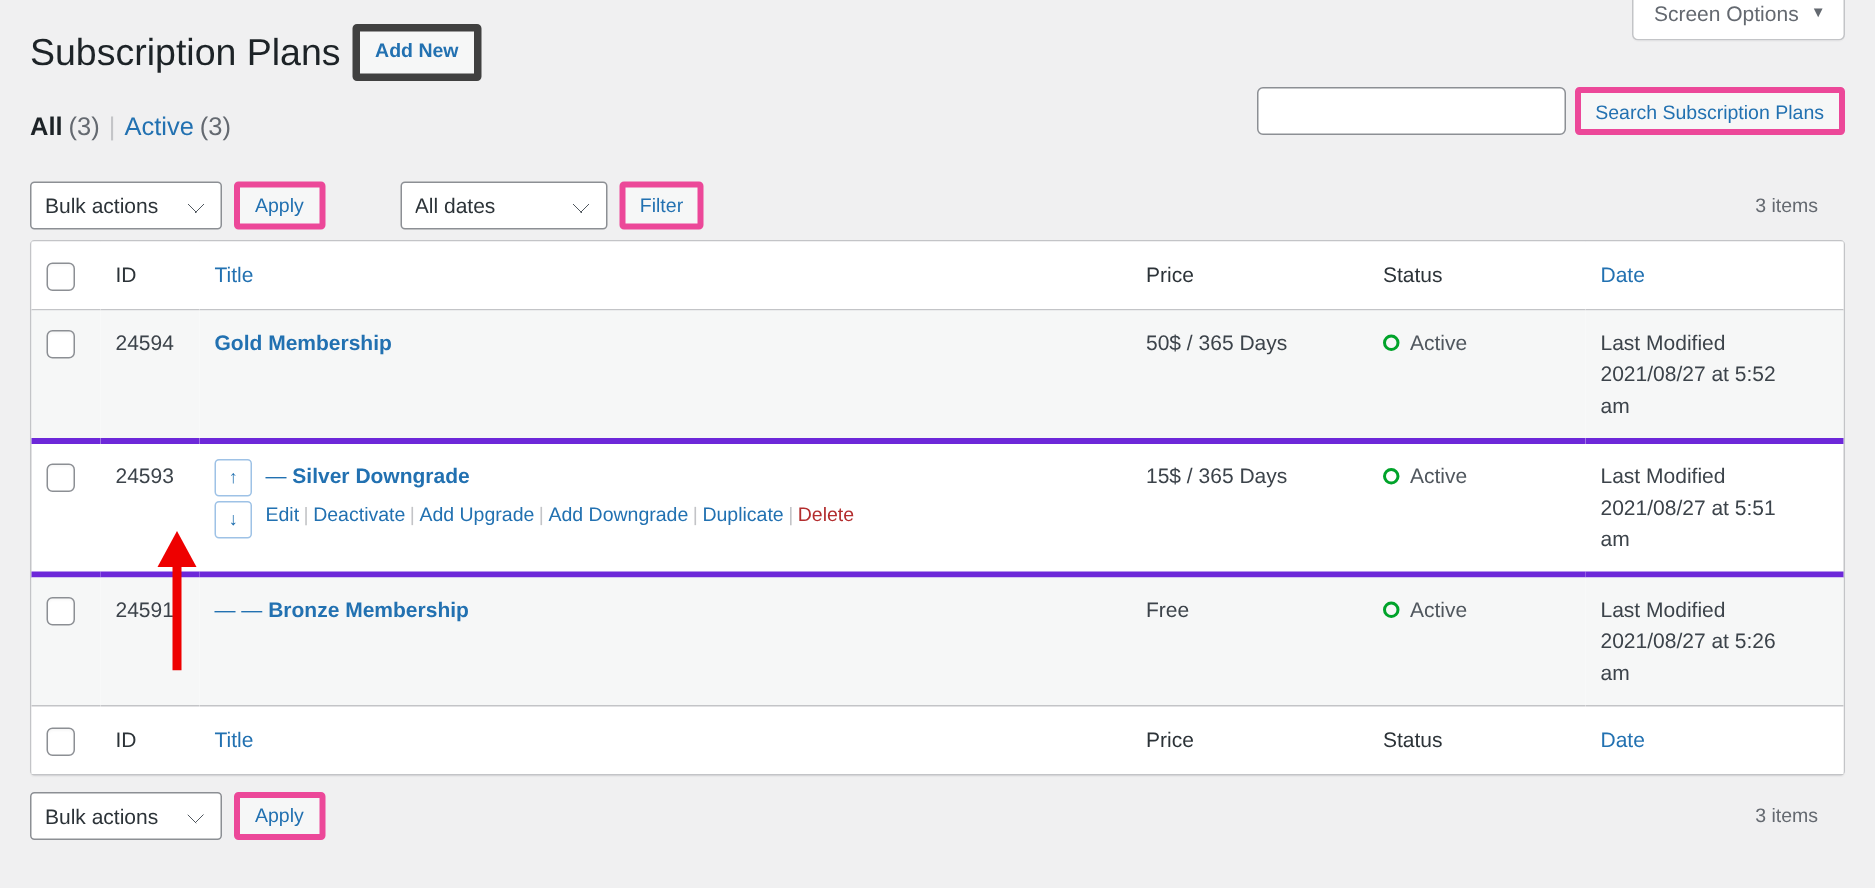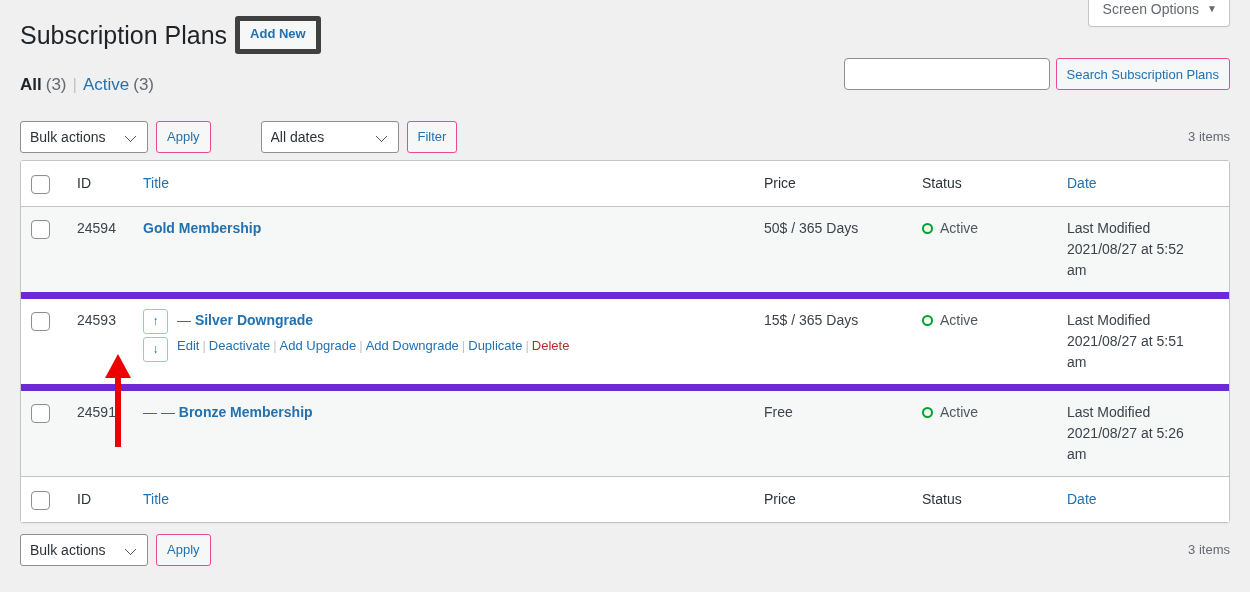--- a/index.html
+++ b/index.html
@@ -100,21 +100,21 @@
     border-radius: 4px;
     background: #fff;
     padding: 0 8px;
     font-size: 14px;
     color: #2c3338;
     font-family: "Liberation Sans", sans-serif;
     box-shadow: 0 0 0 transparent;
   }
   .btn-secondary {
     background: #f6f7f7;
-    border: 1px solid #ec4899;
+    border: 4px solid #ec4899;
     color: #2271b1;
     border-radius: 3px;
     font-size: 13px;
     height: 32px;
     padding: 0 10px;
     cursor: pointer;
     font-family: "Liberation Sans", sans-serif;
     line-height: 1;
     white-space: nowrap;
   }
@@ -148,21 +148,21 @@
     padding: 0 30px 0 9px;
     font-size: 14px;
     color: #2c3338;
     font-family: "Liberation Sans", sans-serif;
     cursor: pointer;
   }
   select.wp-select.dates { min-width: 138px; }
 
   .displaying-num {
     position: absolute;
-    right: 0;
+    right: 18px;
     font-size: 13px;
     color: #646970;
     font-style: normal;
   }
 
   
   table.wp-list-table {
     width: 100%;
     border-collapse: separate;
     border-spacing: 0;
@@ -196,21 +196,21 @@
   th a.sortable-link { color: #2271b1; text-decoration: none; }
 
   table.wp-list-table tbody td {
     padding: 11px 10px;
     vertical-align: top;
     line-height: 1.5;
     color: #3c434a;
     font-size: 14px;
   }
   tbody tr.alternate td { background: #f6f7f7; }
-  tbody tr td { border-bottom: 7px solid #6d28d9; }
+  tbody tr td { border-bottom: 4px solid #6d28d9; }
   tbody tr:last-child td { border-bottom: none; }
 
   input.cb-box {
     -webkit-appearance: none;
     appearance: none;
     width: 19px;
     height: 19px;
     border: 1px solid #8c8f94;
     border-radius: 4px;
     background: #fff;

